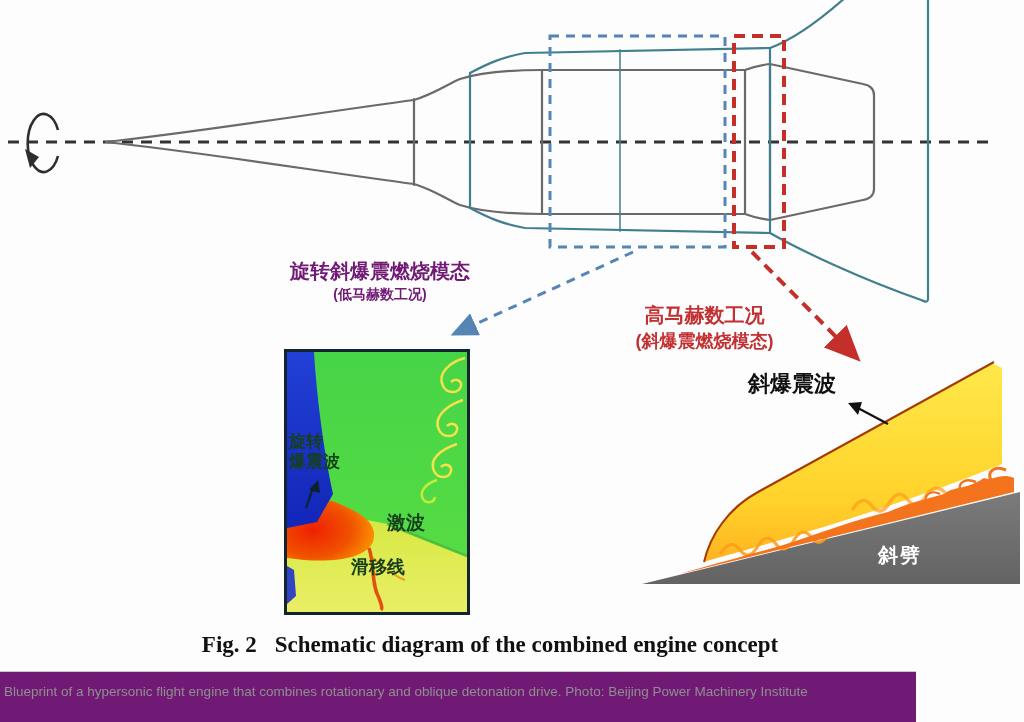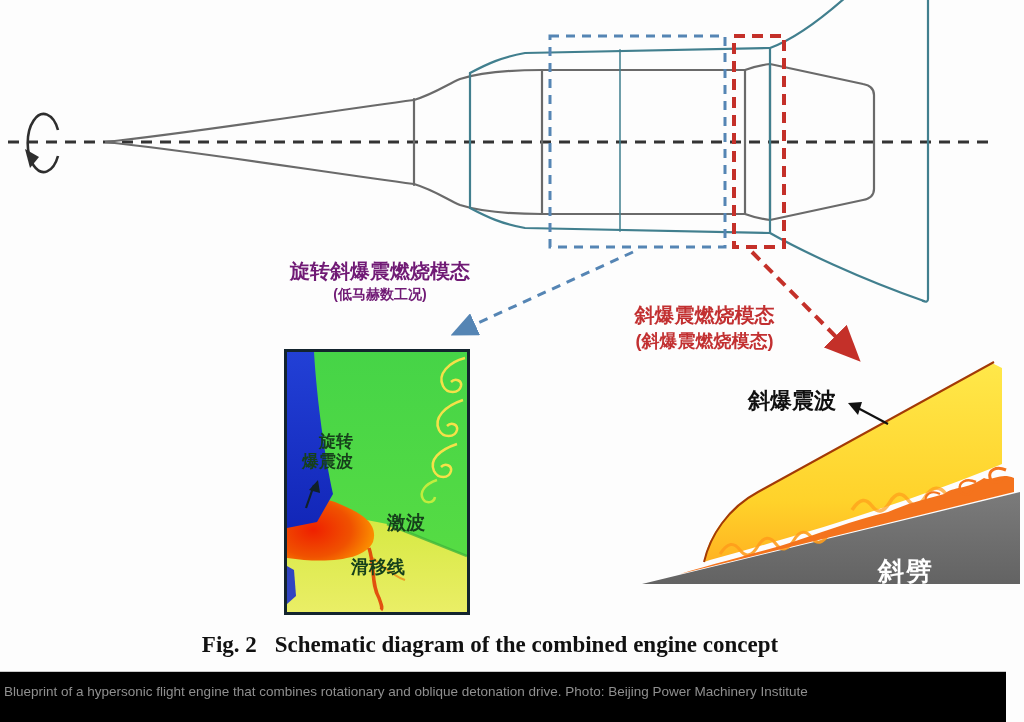--- a/index.html
+++ b/index.html
@@ -13,33 +13,33 @@
   #engine-svg{left:0;top:0;}
   
   .mode-label{position:absolute;text-align:center;line-height:1.35;font-weight:bold;}
   #label-rotating-mode{left:265px;top:258px;width:230px;color:#701a75;font-size:20px;}
   #label-rotating-mode .l2{font-size:14px;}
   #label-oblique-mode{left:607px;top:302px;width:195px;color:#c23031;font-size:20px;}
   #label-oblique-mode .l2{font-size:18px;}
   
   #cfd-left{left:284px;top:349px;width:180px;height:260px;border:3px solid #13242e;box-sizing:content-box;}
   #cfd-left .cfd-label{position:absolute;font-weight:bold;color:#16401b;line-height:1.15;}
-  #cfd-rotating-wave-label{left:2px;top:80px;width:64px;text-align:right;font-size:17px;}
+  #cfd-rotating-wave-label{left:2px;top:80px;width:64px;text-align:left;font-size:17px;}
   #cfd-shock-label{left:100px;top:160px;font-size:19px;text-align:center;}
   #cfd-slip-label{left:64px;top:205px;font-size:18px;}
   
   #cfd-right{left:640px;top:358px;width:384px;height:228px;}
-  #cfd-oblique-wave-label{position:absolute;left:108px;top:28px;font-size:22px;font-weight:bold;color:#101010;}
-  #cfd-wedge-label{position:absolute;left:238px;top:196px;font-size:26px;font-weight:bold;color:#ffffff;letter-spacing:2px;}
+  #cfd-oblique-wave-label{position:absolute;left:108px;top:11px;font-size:22px;font-weight:bold;color:#101010;}
+  #cfd-wedge-label{position:absolute;left:238px;top:184px;font-size:20px;font-weight:bold;color:#ffffff;letter-spacing:2px;}
   
   #fig-caption{left:0;top:632px;width:980px;text-align:center;
     font-family:"Liberation Serif",serif;font-weight:bold;font-size:23px;color:#111;}
   #fig-caption .fig-num{margin-right:18px;}
   
-  #credit-strip{left:0;top:671px;width:1006px;height:51px;border-top:1px solid #c9c9c9;background:#000000;}
+  #credit-strip{left:0;top:671px;width:916px;height:51px;border-top:1px solid #c9c9c9;background:#701a75;}
   #credit-text{position:absolute;left:4px;top:12px;font-size:13.5px;color:#8f8f8f;}
 </style>
 </head>
 <body>
 
 <svg id="engine-svg" class="abs" width="1024" height="620" viewBox="0 0 1024 620">
   <defs>
     <marker id="ah-blue" markerWidth="9" markerHeight="8" refX="7" refY="4" orient="auto">
       <path d="M0,0 L9,4 L0,8 Z" fill="#5585b4"></path>
     </marker>
@@ -82,21 +82,21 @@
 
   <rect x="734" y="36" width="50" height="211" fill="none" stroke="#c43029" stroke-width="4" stroke-dasharray="11 7"></rect>
   <path d="M 752 252 L 855 356" fill="none" stroke="#c43029" stroke-width="4" stroke-dasharray="11 7" marker-end="url(#ah-red)"></path>
 </svg>
 
 <div id="label-rotating-mode" class="mode-label">
   <div class="l1">旋转斜爆震燃烧模态</div>
   <div class="l2">(低马赫数工况)</div>
 </div>
 <div id="label-oblique-mode" class="mode-label">
-  <div class="l1">斜爆震燃烧模态</div>
+  <div class="l1">高马赫数工况</div>
   <div class="l2">(斜爆震燃烧模态)</div>
 </div>
 
 <div id="cfd-left" class="abs">
   <svg width="180" height="260" viewBox="0 0 180 260">
     <defs>
       <linearGradient id="gGreen" x1="0" y1="0" x2="0" y2="1">
         <stop offset="0" stop-color="#46d447"></stop>
           <stop offset="1" stop-color="#5ade43"></stop>
       </linearGradient>

